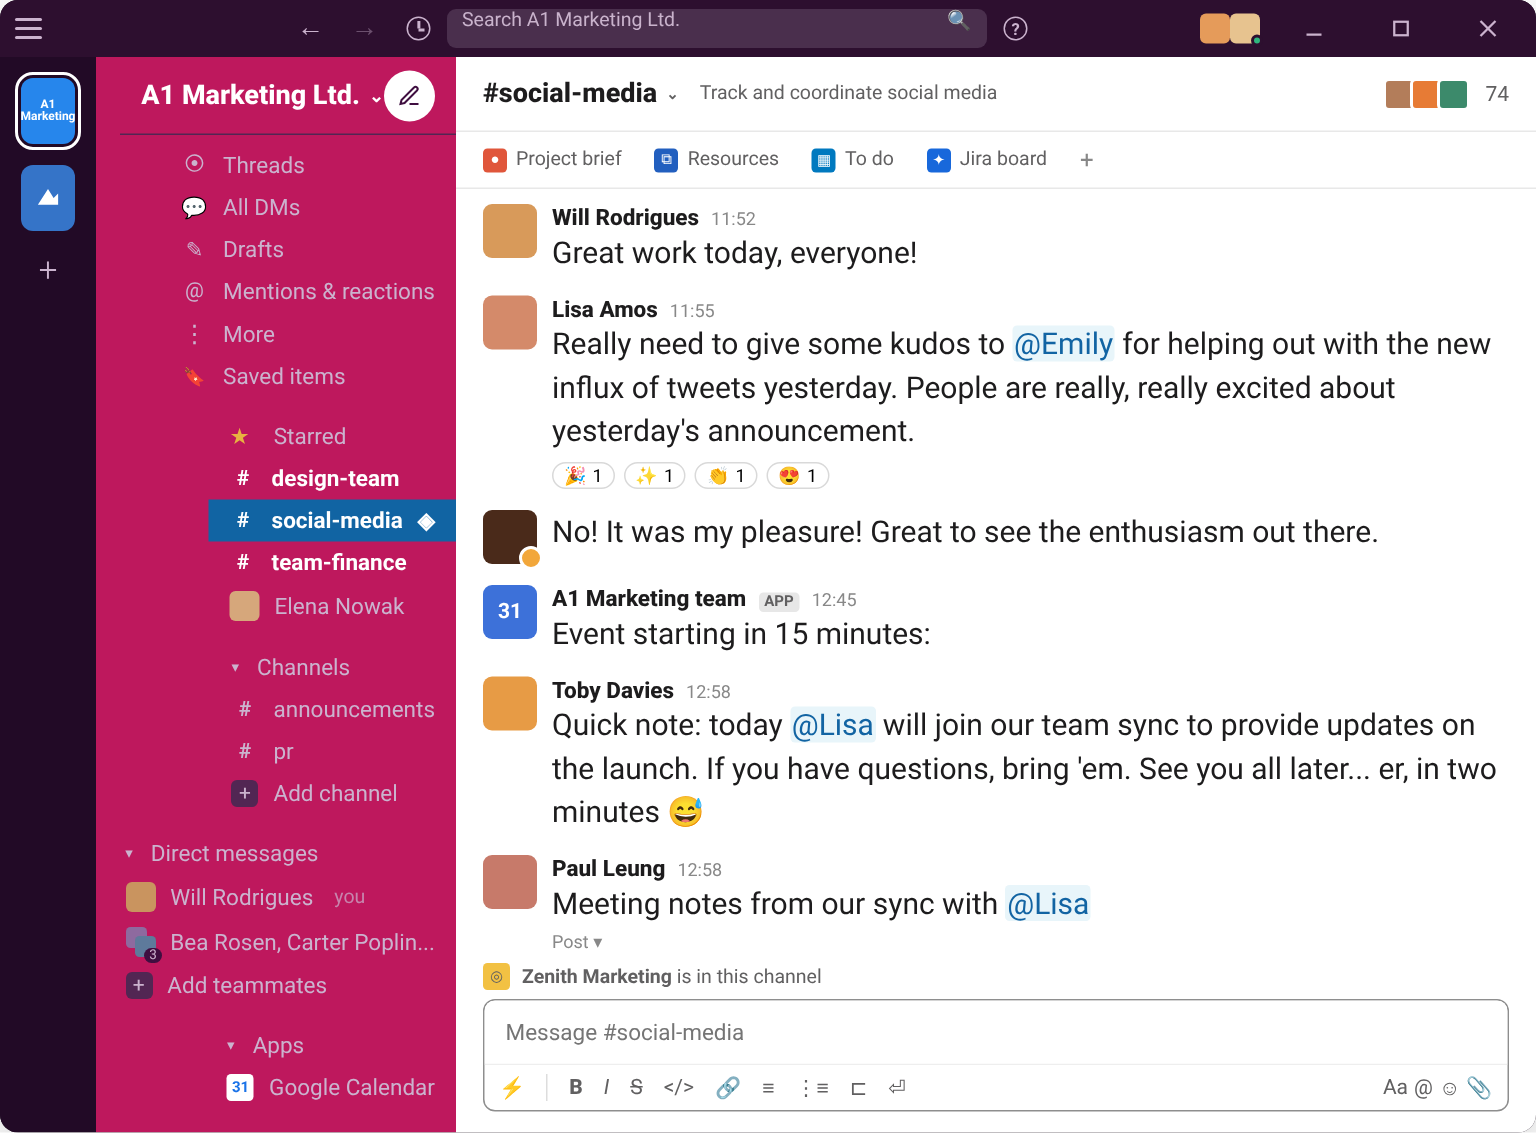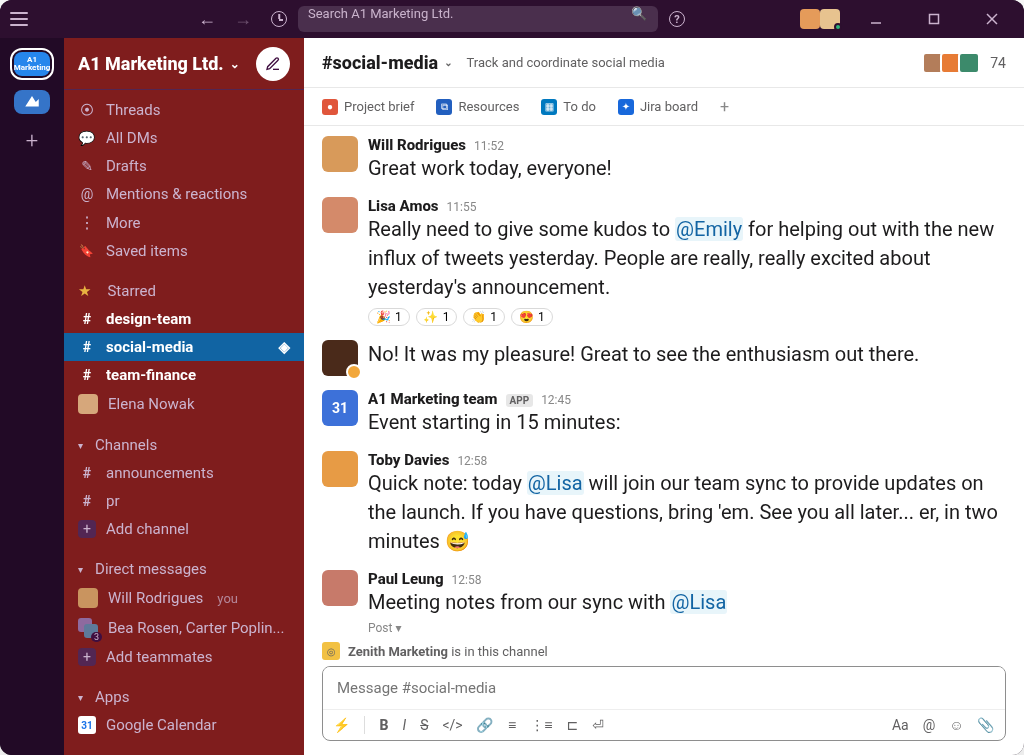--- a/index.html
+++ b/index.html
@@ -46,29 +46,30 @@
   .av-small.a { background:#e59b5a; }
   .av-small.b { background:#e7c38f; }
   .dot { position:absolute; right:-2px; bottom:-2px; width:8px;height:8px;border-radius:50%;background:#2eb67d;border:2px solid #2d0f2f;}
   .winbtn { width:44px; display:flex; align-items:center; justify-content:center; color:#cbb3ce; font-size:12px;}
   .winbtn svg { stroke:#cbb3ce; }
 
   
   .rail {
     background: #220a26; padding: 14px 0; display:flex; flex-direction:column; align-items:center; gap:14px;
   }
-  .ws-btn { width:36px;height:24px;border-radius:8px;display:flex;align-items:center;justify-content:center;font-size:10px;font-weight:700;color:#fff;cursor:pointer; }
+  .ws-btn { width:36px;height:44px;border-radius:8px;display:flex;align-items:center;justify-content:center;font-size:10px;font-weight:700;color:#fff;cursor:pointer; }
   .ws-btn.active { background:#2686ec; outline:2px solid #fff; outline-offset:2px; }
   .ws-btn.w2 { background:#3574c8; border-radius:8px;}
   .rail .plus { color:#cbb3ce; font-size:22px; font-weight:300; cursor:pointer; }
 
   
   .sidebar {
-    background: #7f1d1d; color:#cbb3ce; display:flex; flex-direction:column; font-size:15px;
+    background: #be185d; color:#cbb3ce; display:flex; flex-direction:column; font-size:15px;
     overflow-y:auto;
+    align-items:flex-end;
   }
   .sb-head {
     display:flex; align-items:center; justify-content:space-between;
     height: 52px; padding: 0 14px; border-bottom:1px solid #522653;
   }
   .sb-head h1 { color:#fff; font-size:18px; font-weight:800; display:flex; align-items:center; gap:6px;}
   .sb-head .chev { font-size:12px; color:#fff;}
   .compose { width:34px;height:34px;border-radius:50%;background:#fff;display:flex;align-items:center;justify-content:center;color:#3f0e40;font-size:16px; }
   .sb-sec { padding: 6px 0; }
   .sb-item, .sb-head-sec { display:flex; align-items:center; gap:10px; padding: 5px 14px; cursor:pointer; }
@@ -139,21 +140,21 @@
 
   .composer {
     margin: 0 18px 14px; border:1px solid #8e8e8e; border-radius:8px; overflow:hidden;
   }
   .composer input {
     width:100%; border:none; outline:none; padding:12px 14px; font-size:15px;
   }
   .composer-tb {
     border-top:1px solid #eee; display:flex; align-items:center; gap:14px; padding:6px 10px; color:#616061; font-size:14px;
   }
-  .composer-tb .right { margin-left:auto; display:flex; gap:14px; align-items:center;}
+  .composer-tb .right { margin-left:auto; display:flex; gap:4px; align-items:center;}
   .composer-tb span { cursor:pointer; }
   .sep { width:1px; height:18px; background:#ddd; }
   .ellipsis-dots::before { content:"⋮"; font-size:16px;}
   .bookmark-icon::before { content:"🔖"; font-size:12px;}
   svg { display:block; }
 </style>
 </head>
 <body>
 
 <div class="app">

